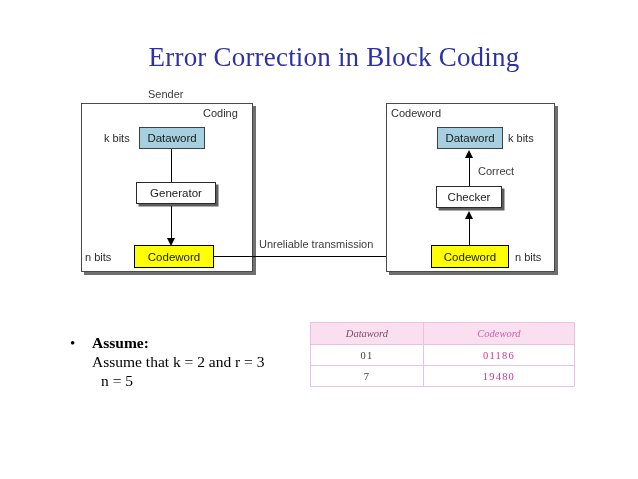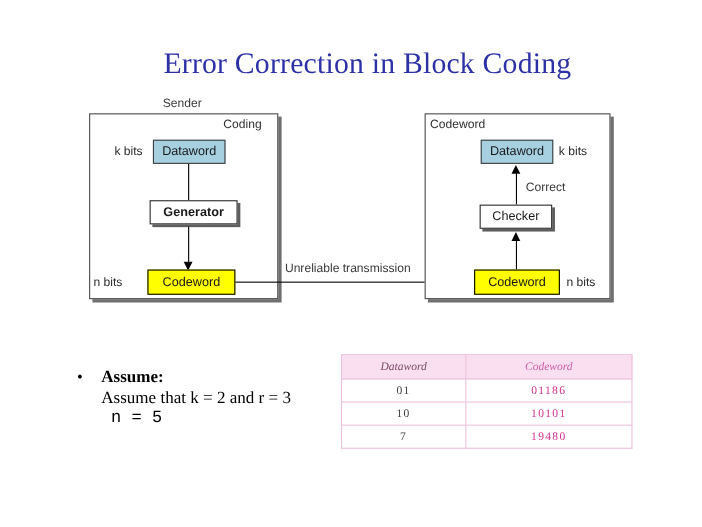--- a/index.html
+++ b/index.html
@@ -143,21 +143,21 @@
   #bullet-text {
     margin-left: 22px;
     font-size: 15.5px;
     line-height: 19px;
   }
   #example-heading {
     font-weight: bold;
     display: block;
   }
   .example-line { display: block; white-space: nowrap; }
-  #example-line2 { padding-left: 9px; font-family: Liberation Mono, monospace; }
+  #example-line2 { padding-left: 9px; }
 
   
   #code-table {
     position: absolute;
     left: 310px;
     top: 322px;
     width: 265px;
     border-collapse: collapse;
     font-family: "Liberation Serif", serif;
     border: 1px solid #e7aed2;
@@ -202,21 +202,21 @@
   <div class="outer-label" style="left:452px; top:88px;margin-top:17px;">Receiver</div>
 
   <div class="panel" style="left:81px; top:103px; width:172px; height:169px;"></div>
   <div class="panel-label" style="left:203px; top:107px;">Coding</div>
 
   <div class="side-label" style="left:104px; top:132px;">k bits</div>
   <div class="node node-data" style="left:139px; top:127px; width:66px; height:22px;">Dataword</div>
 
   <div class="vline" style="left:171px; top:149px; height:33px;"></div>
 
-  <div class="node node-proc" style="left:136px; top:182px; width:80px; height:22px;font-weight:bold;">Generator</div>
+  <div class="node node-proc" style="left:136px; top:182px; width:80px; height:22px;">Generator</div>
 
   <div class="vline" style="left:171px; top:206px; height:35px;"></div>
   <div class="arrow-down" style="left:167px; top:238px;"></div>
 
   <div class="side-label" style="left:85px; top:251px;">n bits</div>
   <div class="node node-code" style="left:134px; top:245px; width:80px; height:23px;">Codeword</div>
 
   <div class="hline" style="left:214px; top:256px; width:213px;"></div>
   <div class="arrow-right" style="left:421px; top:252px;"></div>
   <div class="outer-label" style="left:259px; top:238px;">Unreliable transmission</div>
@@ -255,21 +255,17 @@
       <th class="col-dataword">Dataword</th>
       <th class="col-codeword">Codeword</th>
     </tr>
   </thead>
   <tbody>
     <tr>
       <td class="col-dataword">01</td>
       <td class="col-codeword">01186</td>
     </tr>
     <tr>
-      <td class="col-dataword">10</td>
-      <td class="col-codeword">10101</td>
-    </tr>
-    <tr>
       <td class="col-dataword">7</td>
       <td class="col-codeword">19480</td>
     </tr>
   </tbody>
 </table>
 
 </body></html>

